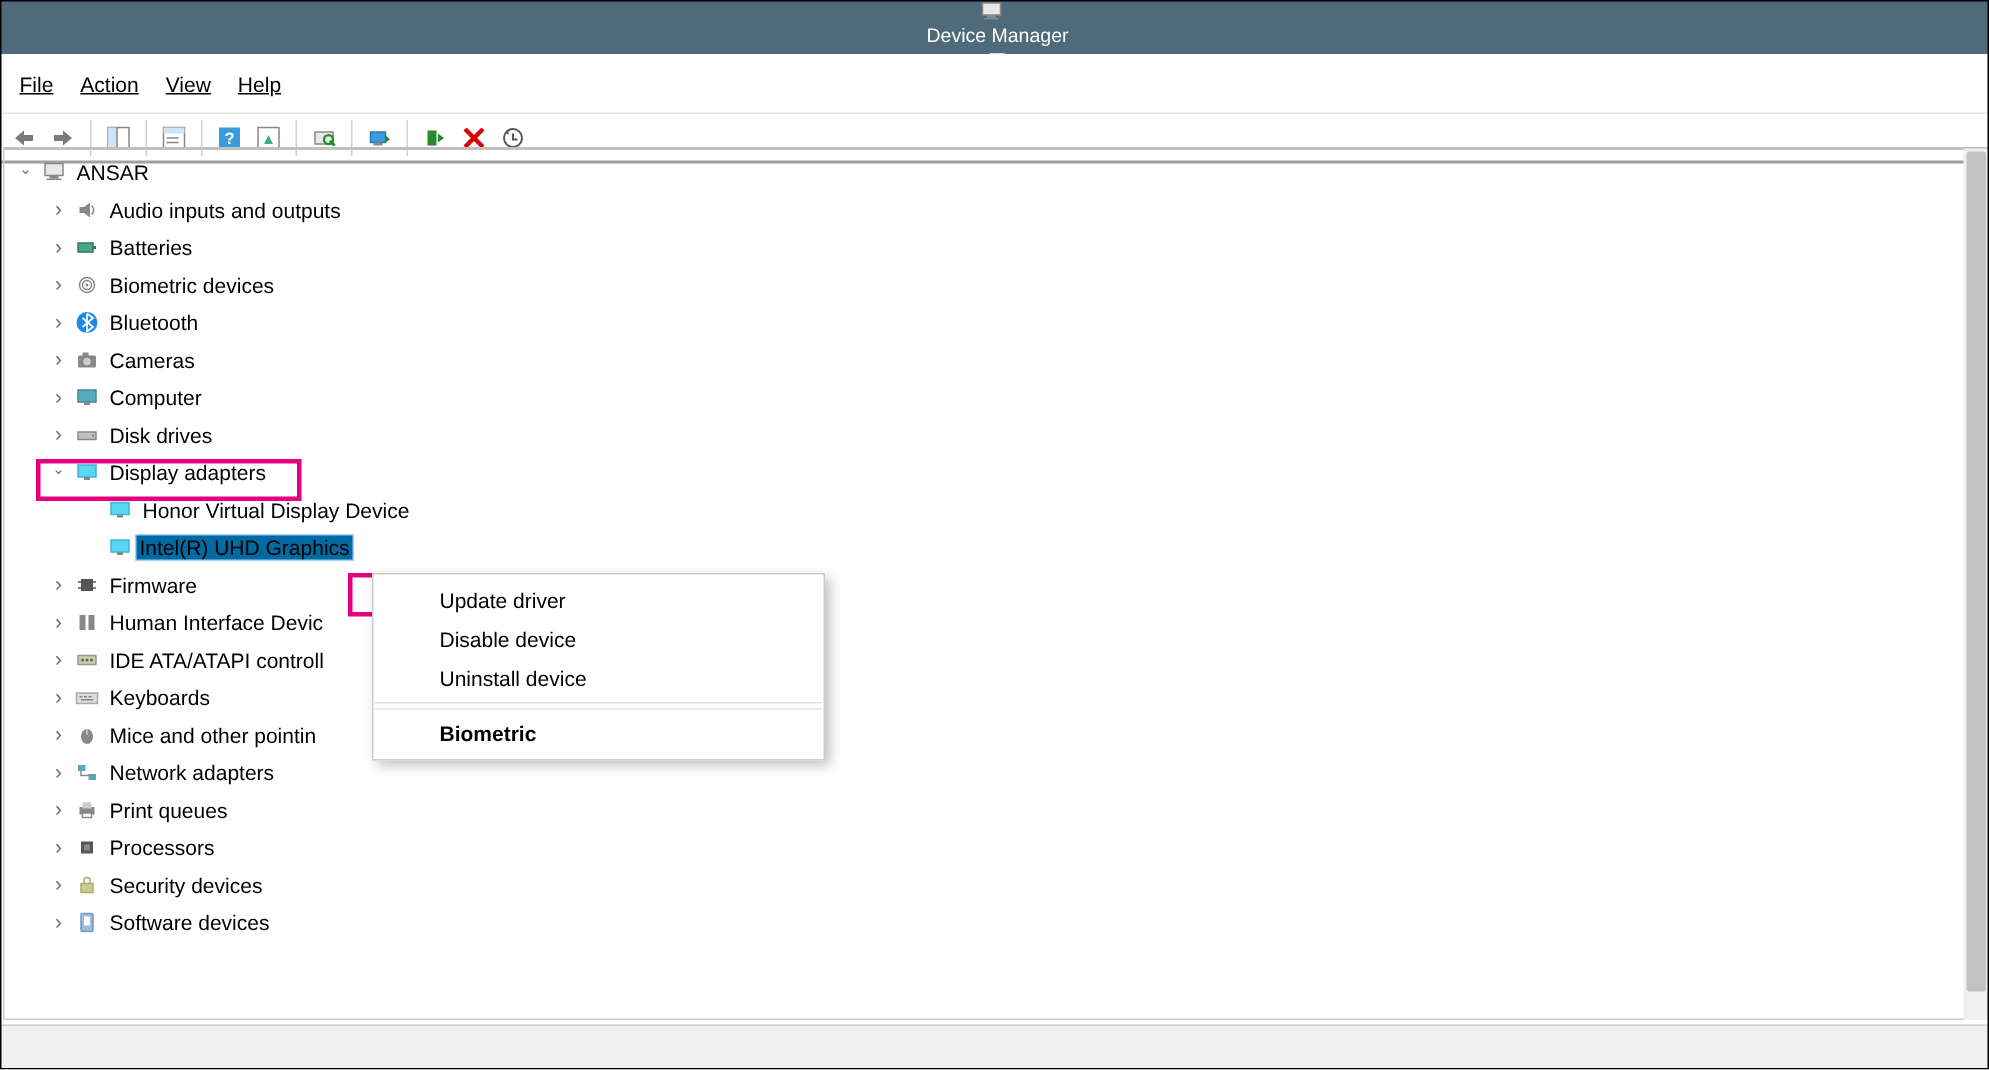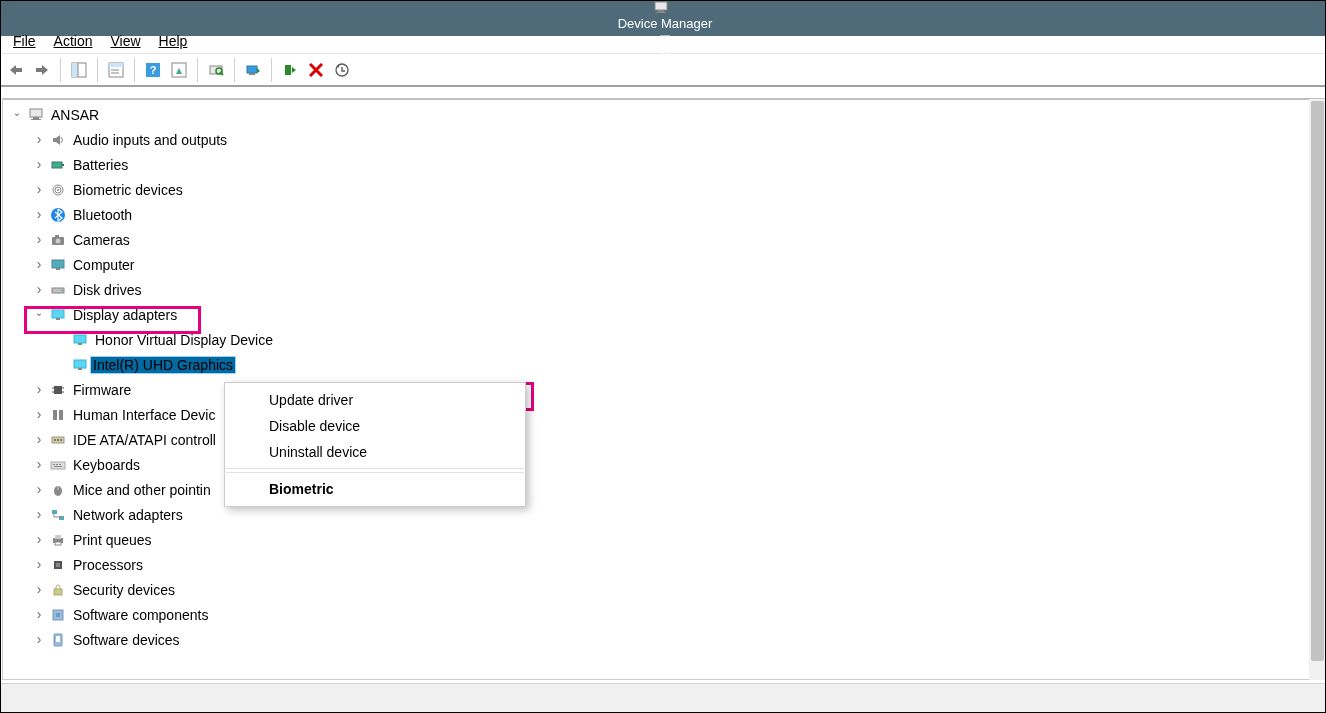--- a/index.html
+++ b/index.html
@@ -5,21 +5,21 @@
 * { margin: 0; padding: 0; box-sizing: border-box; font-family: 'Segoe UI', Tahoma, sans-serif; }
 body { width: 1326px; height: 713px; background: #fff; overflow: hidden; position: relative; }
 
 
 .title-bar { height: 36px; background: #4f6b79; display: flex; align-items: center; padding: 0 4px 0 8px; color: #fff; flex-direction: column; }
 .title-bar .app-icon { width: 16px; height: 16px; margin-right: 8px; display:inline-block; }
 .title-bar .title-text { flex: 1; font-size: 13px; }
 .title-bar .win-btn { width: 46px; height: 36px; display:flex; align-items:center; justify-content:center; }
 
 
-.menu-bar { height: 18px; background:#fff; display:flex; align-items:flex-end; padding: 0 4px; border-bottom: 1px solid #e5e5e5; }
+.menu-bar { height: 40px; background:#fff; display:flex; align-items:center; padding: 0 4px; border-bottom: 1px solid #e5e5e5; }
 .menu-bar .menu-item { padding: 4px 9px; font-size: 14px; }
 .menu-bar .menu-item .underline { text-decoration: underline; }
 
 
 .toolbar { height: 33px; background:#fff; display:flex; align-items:center; padding: 0 4px; gap: 2px; border-bottom: 2px solid #a0a0a0; }
 .tool-btn { width: 24px; height: 24px; display:flex; align-items:center; justify-content:center; border:1px solid transparent; }
 .tool-sep { width:1px; height:24px; background:#d0d0d0; margin:0 4px; }
 
 
 .main { position:absolute; left:0; right:0; top:98px; bottom:33px; overflow:hidden; border-right:1px solid #cdcdcd;}
@@ -447,32 +447,20 @@
             <span class="node-icon">
                   <svg width="16" height="16">
                     <rect x="4" y="7" width="8" height="6" fill="#cc8" stroke="#aa7"></rect>
                     <path d="M6 7 V5 a2 2 0 0 1 4 0 V7" fill="none" stroke="#aa7"></path>
                   </svg>
                 </span>
             <span class="label">Security devices</span>
           </div>
             </div>
 
-          <div class="node">
-              <div class="row">
-            <span class="chev collapsed"></span>
-            <span class="node-icon">
-                  <svg width="16" height="16">
-                    <rect x="3" y="3" width="10" height="10" fill="#9bd" stroke="#79b"></rect>
-                    <rect x="6" y="6" width="4" height="4" fill="#79b"></rect>
-                  </svg>
-                </span>
-            <span class="label">Software components</span>
-          </div>
-            </div>
 
           <div class="node">
               <div class="row">
             <span class="chev collapsed"></span>
             <span class="node-icon">
                   <svg width="16" height="16">
                     <rect x="4" y="2" width="8" height="12" fill="#9bd" stroke="#79b" rx="1"></rect>
                     <rect x="6" y="4" width="4" height="6" fill="#fff"></rect>
                   </svg>
                 </span>
@@ -489,21 +477,21 @@
 
 <div class="vscroll">
   <div class="thumb"></div>
 </div>
 
 <div class="status-bar"></div>
 
 <div class="highlight-box" style="left:24px; top:306px; width:177px; height:28px;"></div>
 <div class="highlight-box" style="left:232px; top:382px; width:302px; height:29px;"></div>
 
-<div class="context-menu" style="left:224px; top:382px;">
+<div class="context-menu" style="left:248px; top:382px;">
   <div class="cm-item">
       <span>Update driver</span>
     </div>
   <div class="cm-item">
       <span>Disable device</span>
     </div>
   <div class="cm-item">
       <span>Uninstall device</span>
     </div>
   <div class="cm-sep"></div>

